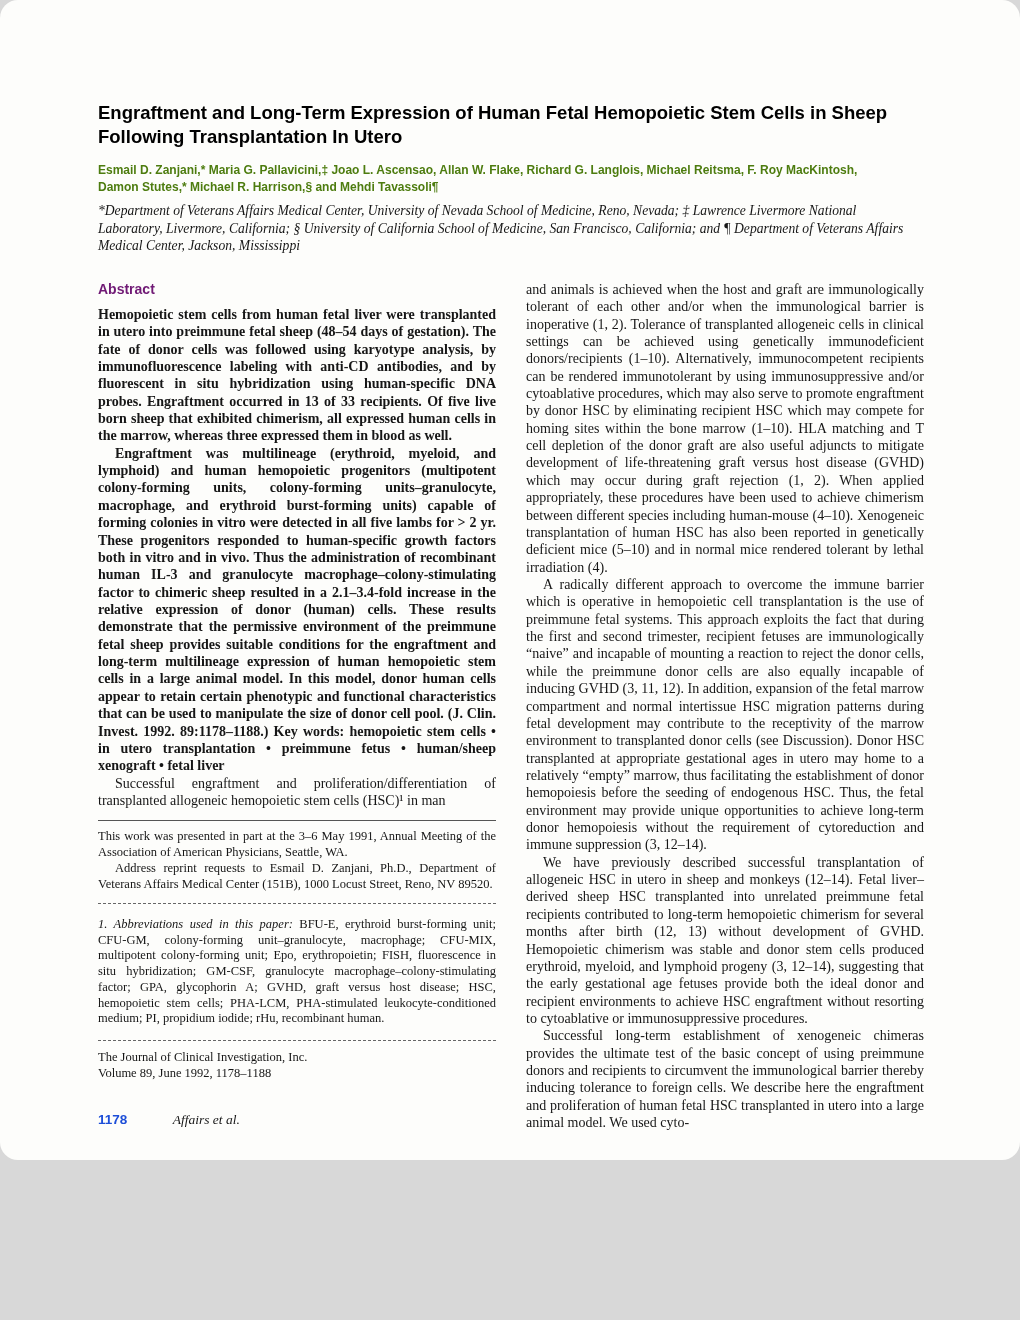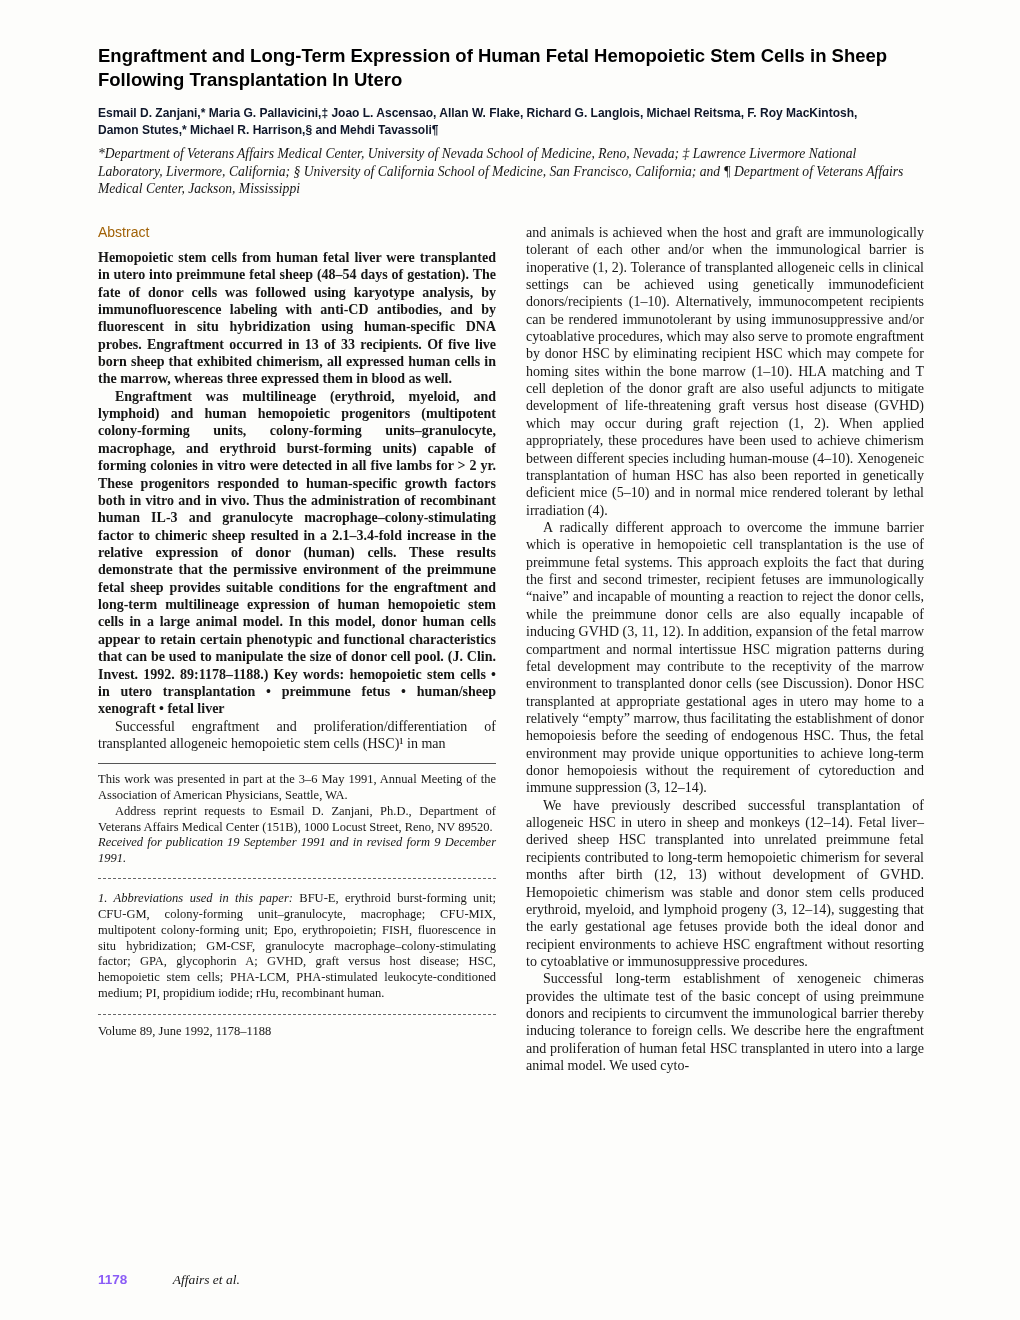--- a/index.html
+++ b/index.html
@@ -2,69 +2,70 @@
 <html><head>
 <meta charset="utf-8">
 <style>
   html, body {
     margin: 0;
     padding: 0;
     background: #d8d8d8;
   }
   .page {
     width: 1020px;
-    height: 1320px;
+    height: 1160px;
     background: #fdfdfb;
     position: relative;
     box-sizing: border-box;
-    padding: 44px 96px 0 98px;
+    padding: 101px 96px 0 98px;
     font-family: "Liberation Serif", serif;
     color: #161616;
     overflow: hidden;
+    border-radius: 18px;
   }
   .title {
     font-family: "Liberation Sans", sans-serif;
     font-weight: bold;
     font-size: 18.5px;
     line-height: 1.3;
     margin: 0 0 13px 0;
     color: #000;
     max-width: 830px;
   }
   .authors {
     font-family: "Liberation Sans", sans-serif;
     font-weight: bold;
     font-size: 12px;
     line-height: 1.45;
     margin: 0 0 5px 0;
     max-width: 800px;
-    color: #0f172a;
+    color: #4d7c0f;
   }
   .affiliations {
     font-style: italic;
     font-size: 13.6px;
     line-height: 1.3;
     margin: 0;
     max-width: 828px;
   }
   .columns {
     display: flex;
     gap: 30px;
     margin-top: 26px;
   }
   .col {
     width: 398px;
     flex: 0 0 398px;
   }
   .section-heading {
     font-family: "Liberation Sans", sans-serif;
-    font-weight: normal;
+    font-weight: bold;
     font-size: 14px;
     margin: 0 0 9px 0;
-    color: #a16207;
+    color: #701a75;
   }
   .section-heading.later {
     margin-top: 16px;
   }
   .body-text {
     font-size: 14px;
     line-height: 1.24;
     text-align: justify;
     margin: 0;
   }
@@ -94,21 +95,21 @@
   .page-footer {
     position: absolute;
     left: 98px;
     bottom: 32px;
     font-size: 13.5px;
   }
   .page-number {
     font-family: "Liberation Sans", sans-serif;
     font-weight: bold;
     margin-right: 42px;
-    color: #8b5cf6;
+    color: #1d4ed8;
   }
   .running-title {
     font-style: italic;
   }
 </style>
 </head>
 <body>
 
 <div class="page">
 
@@ -129,30 +130,30 @@
 
       <section>
         <p class="body-text indent">Successful engraftment and proliferation/differentiation of transplanted allogeneic hemopoietic stem cells (HSC)¹ in man</p>
       </section>
 
       <div class="rule"></div>
 
       <section class="footnotes">
         <p>This work was presented in part at the 3–6 May 1991, Annual Meeting of the Association of American Physicians, Seattle, WA.</p>
         <p class="indent">Address reprint requests to Esmail D. Zanjani, Ph.D., Department of Veterans Affairs Medical Center (151B), 1000 Locust Street, Reno, NV 89520.</p>
-        <p class="italic">Received for publication 19 September 1991 and in revised form 9 December 1991.</p>
       </section>
 
       <div class="rule dashed"></div>
 
       <p class="footnotes"><span class="italic">1. Abbreviations used in this paper: </span><span>BFU-E, erythroid burst-forming unit; CFU-GM, colony-forming unit–granulocyte, macrophage; CFU-MIX, multipotent colony-forming unit; Epo, erythropoietin; FISH, fluorescence in situ hybridization; GM-CSF, granulocyte macrophage–colony-stimulating factor; GPA, glycophorin A; GVHD, graft versus host disease; HSC, hemopoietic stem cells; PHA-LCM, PHA-stimulated leukocyte-conditioned medium; PI, propidium iodide; rHu, recombinant human.</span></p>
 
       <div class="rule dashed"></div>
 
       <div class="imprint">
+        <p>The Journal of Clinical Investigation, Inc.</p>
         <p>Volume 89, June 1992, 1178–1188</p>
       </div>
     </div>
 
     <div class="col">
       <p class="body-text">and animals is achieved when the host and graft are immunologically tolerant of each other and/or when the immunological barrier is inoperative (1, 2). Tolerance of transplanted allogeneic cells in clinical settings can be achieved using genetically immunodeficient donors/recipients (1–10). Alternatively, immunocompetent recipients can be rendered immunotolerant by using immunosuppressive and/or cytoablative procedures, which may also serve to promote engraftment by donor HSC by eliminating recipient HSC which may compete for homing sites within the bone marrow (1–10). HLA matching and T cell depletion of the donor graft are also useful adjuncts to mitigate development of life-threatening graft versus host disease (GVHD) which may occur during graft rejection (1, 2). When applied appropriately, these procedures have been used to achieve chimerism between different species including human-mouse (4–10). Xenogeneic transplantation of human HSC has also been reported in genetically deficient mice (5–10) and in normal mice rendered tolerant by lethal irradiation (4).</p>
       <p class="body-text indent">A radically different approach to overcome the immune barrier which is operative in hemopoietic cell transplantation is the use of preimmune fetal systems. This approach exploits the fact that during the first and second trimester, recipient fetuses are immunologically “naive” and incapable of mounting a reaction to reject the donor cells, while the preimmune donor cells are also equally incapable of inducing GVHD (3, 11, 12). In addition, expansion of the fetal marrow compartment and normal intertissue HSC migration patterns during fetal development may contribute to the receptivity of the marrow environment to transplanted donor cells (see Discussion). Donor HSC transplanted at appropriate gestational ages in utero may home to a relatively “empty” marrow, thus facilitating the establishment of donor hemopoiesis before the seeding of endogenous HSC. Thus, the fetal environment may provide unique opportunities to achieve long-term donor hemopoiesis without the requirement of cytoreduction and immune suppression (3, 12–14).</p>
       <p class="body-text indent">We have previously described successful transplantation of allogeneic HSC in utero in sheep and monkeys (12–14). Fetal liver–derived sheep HSC transplanted into unrelated preimmune fetal recipients contributed to long-term hemopoietic chimerism for several months after birth (12, 13) without development of GVHD. Hemopoietic chimerism was stable and donor stem cells produced erythroid, myeloid, and lymphoid progeny (3, 12–14), suggesting that the early gestational age fetuses provide both the ideal donor and recipient environments to achieve HSC engraftment without resorting to cytoablative or immunosuppressive procedures.</p>
       <p class="body-text indent">Successful long-term establishment of xenogeneic chimeras provides the ultimate test of the basic concept of using preimmune donors and recipients to circumvent the immunological barrier thereby inducing tolerance to foreign cells. We describe here the engraftment and proliferation of human fetal HSC transplanted in utero into a large animal model. We used cyto-</p>
     </div>

